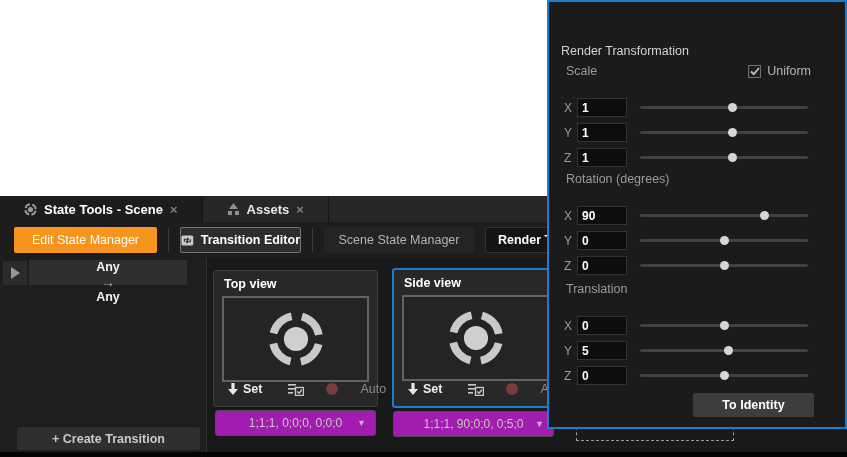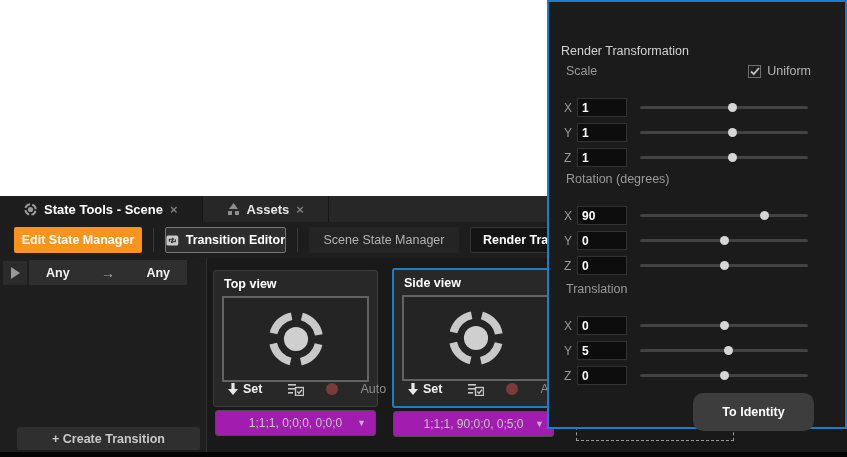--- a/index.html
+++ b/index.html
@@ -15,30 +15,30 @@
   .tab { height:26px; display:flex; align-items:center; padding:0 24px; gap:7px; border-right:1px solid #161616; cursor:default; }
   .tab.active { background:#1d1d1d; }
   .tab .tab-label { font-size:13px; font-weight:600; color:#e8e8e8; white-space:nowrap; }
   .tab.active .tab-label { color:#ffffff; }
   .tab .close { color:#7d7d7d; font-size:13px; font-weight:700; line-height:1; }
 
   
   #toolbar { position:absolute; left:0; top:26px; width:847px; height:36px; background:#1d1d1d; display:flex; align-items:center; padding-left:14px; }
   .tb-sep { width:1px; height:24px; background:#3a3a3a; margin:0 11px; }
   .tb-btn { height:26px; display:flex; align-items:center; justify-content:center; font-size:12.5px; border-radius:2px; white-space:nowrap; }
-  #edit-state-btn { width:128px; background:#f7941e; color:#ffffff; font-weight:700; }
+  #edit-state-btn { width:143px; background:#f7941e; color:#ffffff; font-weight:400; }
   #transition-editor-btn { width:121px; background:#2d2d2d; border:1px solid #757575; color:#ffffff; font-weight:700; gap:7px; }
   #scene-state-btn { width:150px; background:#242424; color:#b3b3b3; }
   #render-transform-btn { width:180px; background:#141414; border:1px solid #333333; color:#ffffff; font-weight:700; justify-content:flex-start; padding-left:12px; overflow:hidden; margin-left:11px; }
 
   
   #left-pane { position:absolute; left:0; top:62px; width:207px; height:194px; background:#1e1e1e; border-right:1px solid #313131; }
   #play-btn { position:absolute; left:3px; top:3px; width:24px; height:24px; background:#2b2b2b; display:flex; align-items:center; justify-content:center; }
   #play-btn .tri { width:0; height:0; border-left:9px solid #989898; border-top:6px solid transparent; border-bottom:6px solid transparent; }
-  #any-bar { position:absolute; left:29px; top:2px; width:158px; height:25px; background:#2f2f2f; display:flex; align-items:center; justify-content:space-between; padding:0 17px; }
+  #any-bar { position:absolute; left:29px; top:2px; width:158px; height:25px; background:#2f2f2f; display:flex; align-items:center; justify-content:space-between; padding:0 17px;flex-direction:column; }
   #any-bar .any { font-size:12.5px; font-weight:700; color:#f2f2f2; }
   #any-bar .arrow { color:#a8a8a8; font-size:14px; }
   #create-transition-btn { position:absolute; left:17px; top:169px; width:183px; height:23px; background:#2f2f2f; border-radius:2px; color:#c9c9c9; font-size:12.5px; font-weight:600; display:flex; align-items:center; justify-content:center; }
 
   
   .card { position:absolute; width:165px; background:#282828; border:1px solid #3d3d3d; border-radius:3px; }
   .card.selected { border:2px solid #1e7ccd; }
   .card-title { position:absolute; left:10px; top:6px; font-size:12.5px; font-weight:700; color:#ffffff; }
   .preview { position:absolute; left:8px; top:25px; width:147px; height:86px; background:#242424; border:2px solid #636363; display:flex; align-items:center; justify-content:center; }
   .card-footer { position:absolute; left:0; bottom:6px; width:100%; height:22px; display:flex; align-items:center; }
@@ -74,21 +74,21 @@
   .axis { width:13px; color:#9a9a9a; font-size:12px; }
   .val { width:50px; height:19px; background:#0d0d0d; border:1px solid #323232; color:#ffffff; font-size:12px; font-weight:700; padding:0 4px; font-family:inherit; }
   .slider { position:relative; width:168px; height:25px; margin-left:13px; cursor:pointer; }
   .slider .track { position:absolute; left:0; right:0; top:11px; height:3px; background:#424242; border-radius:2px; }
   .slider .handle { position:absolute; top:8px; width:9px; height:9px; border-radius:50%; background:#d6d6d6; }
 
   #uniform-wrap { position:absolute; top:62px; right:34px; display:flex; align-items:center; gap:6px; }
   #uniform-box { width:13px; height:13px; background:#1f1f1f; border:1px solid #6f6f6f; display:flex; align-items:center; justify-content:center; }
   #uniform-label { font-size:12.5px; color:#b5b5b5; }
 
-  #to-identity-btn { position:absolute; left:144px; top:391px; width:121px; height:38px; background:#3d3d3d; border-radius:10px; color:#ffffff; font-size:12.5px; font-weight:600; display:flex; align-items:center; justify-content:center; }
+  #to-identity-btn { position:absolute; left:144px; top:391px; width:121px; height:24px; background:#3d3d3d; border-radius:2px; color:#ffffff; font-size:12.5px; font-weight:600; display:flex; align-items:center; justify-content:center; }
 </style>
 </head>
 <body>
 
 <div id="window">
 
   <div id="dock">
 
     <div id="tabbar">
       <div class="tab active">

